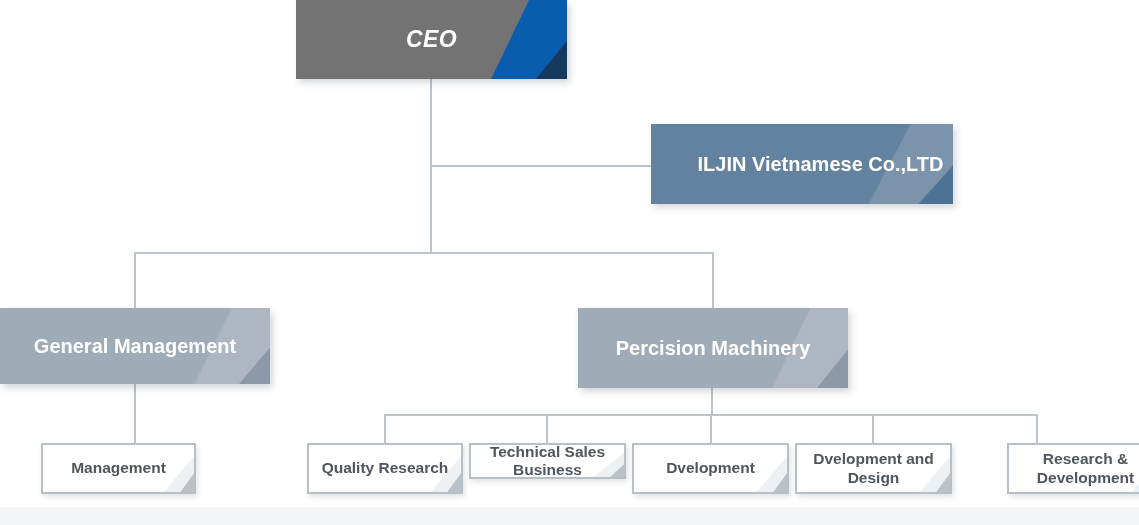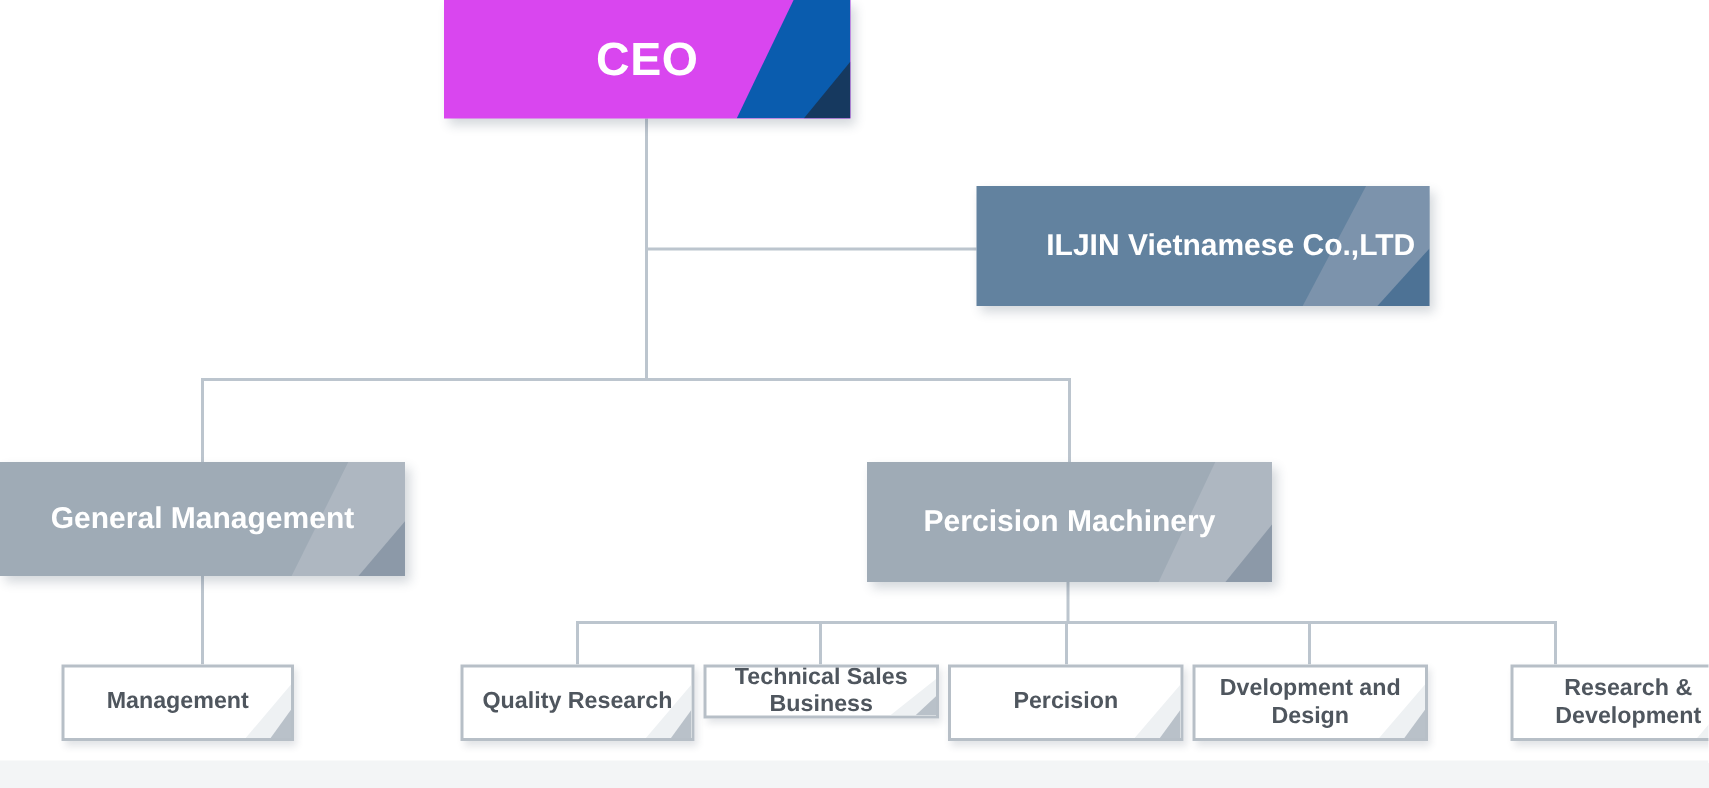--- a/index.html
+++ b/index.html
@@ -21,21 +21,21 @@
     text-align:center; overflow:hidden;
   }
   .node .band, .node .corner { position:absolute; inset:0; pointer-events:none; }
   .node .lbl { position:relative; z-index:2; }
 
   
   .big { color:#ffffff; box-shadow:3px 4px 7px rgba(40,60,80,0.20); }
   .big .band   { clip-path: polygon(86% 0, 100% 0, 100% 100%, 72% 100%); }
   .big .corner { clip-path: polygon(88.5% 100%, 100% 52%, 100% 100%); }
 
-  .ceo { background:#d946ef; font-size:31px; font-weight:700; letter-spacing:0.4px; }
+  .ceo { background:#737373; font-size:23px; font-weight:700; letter-spacing:0.4px;font-style:italic; }
   .ceo .band   { background:#0a5cae; }
   .ceo .corner { background:#16395f; }
 
   .slate { background:#62829f; font-size:20px; font-weight:600;padding-left:37px; }
   .slate .band   { background:#7c93ac; }
   .slate .corner { background:#4d7295; }
 
   .gray { background:#9fabb6; font-size:20px; font-weight:600; }
   .gray .band   { background:#aeb7c1; }
   .gray .corner { background:#8c99a8; }
@@ -114,21 +114,21 @@
 
   <div class="node leaf" style="left:469px; top:443px; width:157px; height:36px;">
     <span class="band"></span>
     <span class="corner"></span>
     <span class="lbl">Technical Sales Business</span>
   </div>
 
   <div class="node leaf" style="left:632px; top:443px; width:157px; height:51px;">
     <span class="band"></span>
     <span class="corner"></span>
-    <span class="lbl">Percision</span>
+    <span class="lbl">Dvelopment</span>
   </div>
 
   <div class="node leaf" style="left:795px; top:443px; width:157px; height:51px;">
     <span class="band"></span>
     <span class="corner"></span>
     <span class="lbl">Dvelopment and Design</span>
   </div>
 
   <div class="node leaf" style="left:959px; top:443px; width:157px; height:51px;margin-left:48px;">
     <span class="band"></span>

